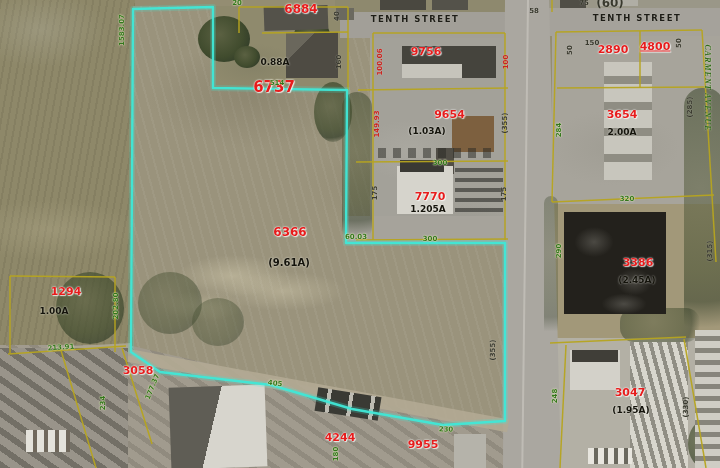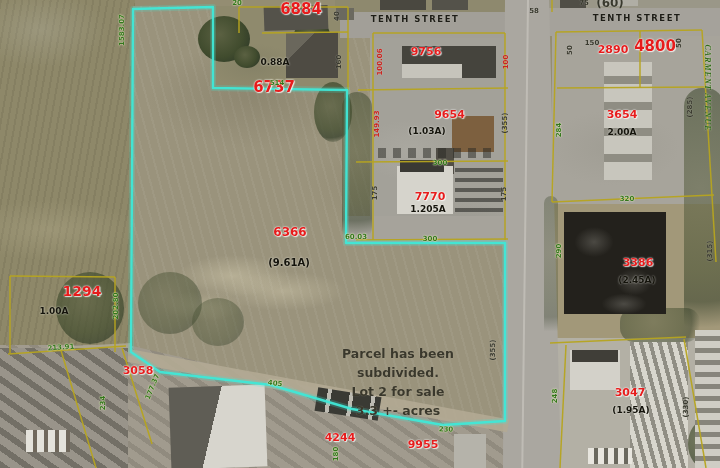--- a/index.html
+++ b/index.html
@@ -160,37 +160,37 @@
       <line x1="684" y1="339" x2="706" y2="468" stroke="#b7a51f" stroke-width="1.5" opacity="0.95"></line>
       <line x1="552" y1="0" x2="552" y2="12" stroke="#b7a51f" stroke-width="1.5" opacity="0.95"></line>
       <polygon points="133,9 213,7 213,88 347,90 346,243 505,243 505,421 443,425 352,409 271,385 160,372 131,352" fill="none" stroke="#3fe8d7" stroke-width="6" opacity="0.22" stroke-linejoin="round"></polygon>
       <polygon points="133,9 213,7 213,88 347,90 346,243 505,243 505,421 443,425 352,409 271,385 160,372 131,352" fill="none" stroke="#3fe8d7" stroke-width="2.4" opacity="0.95" stroke-linejoin="round"></polygon>
     </svg>
 
   <div id="labels">
       <span class="lab street" style="left: 415px; top: 19px; font-size: 8.5px; letter-spacing: 1.5px; transform: translate(-50%, -50%) rotate(0deg);">TENTH STREET</span>
       <span class="lab street" style="left: 637px; top: 18px; font-size: 8.5px; letter-spacing: 1.5px; transform: translate(-50%, -50%) rotate(0deg);">TENTH STREET</span>
       <span class="lab avenue" style="left: 707px; top: 88px; font-size: 8px; letter-spacing: 1px; transform: translate(-50%, -50%) rotate(90deg);">CARMENT AVENUE</span>
-      <span class="lab red" style="left: 301px; top: 9px; font-size: 15px; transform: translate(-50%, -50%) rotate(0deg);">6884</span>
+      <span class="lab red" style="left: 301px; top: 9px; font-size: 12px; transform: translate(-50%, -50%) rotate(0deg);">6884</span>
       <span class="lab red" style="left: 274px; top: 45px; font-size: 15px; transform: translate(-50%, -50%) rotate(0deg); margin-top: 42px;">6737</span>
       <span class="lab black" style="left: 275px; top: 62px; font-size: 9px; transform: translate(-50%, -50%) rotate(0deg); text-align: right;">0.88A</span>
       <span class="lab red" style="left: 426px; top: 51px; font-size: 11px; transform: translate(-50%, -50%) rotate(0deg);">9756</span>
       <span class="lab red" style="left: 427px; top: 114px; font-size: 11px; transform: translate(-50%, -50%) rotate(0deg); padding-left: 45px;">9654</span>
       <span class="lab black" style="left: 427px; top: 131px; font-size: 9px; transform: translate(-50%, -50%) rotate(0deg);">(1.03A)</span>
       <span class="lab red" style="left: 430px; top: 196px; font-size: 11px; transform: translate(-50%, -50%) rotate(0deg);">7770</span>
       <span class="lab black" style="left: 428px; top: 209px; font-size: 9px; transform: translate(-50%, -50%) rotate(0deg);">1.205A</span>
       <span class="lab red" style="left: 290px; top: 232px; font-size: 12px; transform: translate(-50%, -50%) rotate(0deg);">6366</span>
       <span class="lab black" style="left: 289px; top: 263px; font-size: 10px; transform: translate(-50%, -50%) rotate(0deg);">(9.61A)</span>
-      <span class="lab red" style="left: 82px; top: 291px; font-size: 14px; transform: translate(-50%, -50%) rotate(0deg);">1294</span>
+      <span class="lab red" style="left: 66px; top: 291px; font-size: 11px; transform: translate(-50%, -50%) rotate(0deg);">1294</span>
       <span class="lab black" style="left: 54px; top: 311px; font-size: 9px; transform: translate(-50%, -50%) rotate(0deg);">1.00A</span>
       <span class="lab red" style="left: 138px; top: 370px; font-size: 11px; transform: translate(-50%, -50%) rotate(0deg);">3058</span>
       <span class="lab red" style="left: 340px; top: 437px; font-size: 11px; transform: translate(-50%, -50%) rotate(0deg);">4244</span>
       <span class="lab red" style="left: 423px; top: 444px; font-size: 11px; transform: translate(-50%, -50%) rotate(0deg);">9955</span>
       <span class="lab red" style="left: 613px; top: 49px; font-size: 11px; transform: translate(-50%, -50%) rotate(0deg);">2890</span>
-      <span class="lab red" style="left: 655px; top: 46px; font-size: 15px; transform: translate(-50%, -50%) rotate(0deg);">4800</span>
+      <span class="lab red" style="left: 655px; top: 46px; font-size: 11px; transform: translate(-50%, -50%) rotate(0deg); text-decoration: underline;">4800</span>
       <span class="lab red" style="left: 622px; top: 114px; font-size: 11px; transform: translate(-50%, -50%) rotate(0deg);">3654</span>
       <span class="lab black" style="left: 622px; top: 132px; font-size: 9px; transform: translate(-50%, -50%) rotate(0deg);">2.00A</span>
       <span class="lab red" style="left: 638px; top: 262px; font-size: 11px; transform: translate(-50%, -50%) rotate(0deg);">3386</span>
       <span class="lab black" style="left: 637px; top: 280px; font-size: 9px; transform: translate(-50%, -50%) rotate(0deg);">(2.45A)</span>
       <span class="lab red" style="left: 630px; top: 392px; font-size: 11px; transform: translate(-50%, -50%) rotate(0deg);">3047</span>
       <span class="lab black" style="left: 631px; top: 410px; font-size: 9px; transform: translate(-50%, -50%) rotate(0deg);">(1.95A)</span>
       <span class="lab green" style="left: 122px; top: 30px; font-size: 7px; transform: translate(-50%, -50%) rotate(-90deg);">1583.07</span>
       <span class="lab green" style="left: 237px; top: 3px; font-size: 7px; transform: translate(-50%, -50%) rotate(0deg);">20</span>
       <span class="lab green" style="left: 277px; top: 83px; font-size: 7px; transform: translate(-50%, -50%) rotate(0deg);">514</span>
       <span class="lab green" style="left: 356px; top: 237px; font-size: 7px; transform: translate(-50%, -50%) rotate(0deg);">60.03</span>
@@ -220,20 +220,15 @@
       <span class="lab dark" style="left: 375px; top: 193px; font-size: 7px; transform: translate(-50%, -50%) rotate(-90deg);">175</span>
       <span class="lab dark" style="left: 504px; top: 194px; font-size: 7px; transform: translate(-50%, -50%) rotate(-90deg);">175</span>
       <span class="lab dark" style="left: 493px; top: 350px; font-size: 7px; transform: translate(-50%, -50%) rotate(-90deg);">(355)</span>
       <span class="lab dark" style="left: 710px; top: 251px; font-size: 7px; transform: translate(-50%, -50%) rotate(-90deg);">(315)</span>
       <span class="lab dark" style="left: 686px; top: 407px; font-size: 7px; transform: translate(-50%, -50%) rotate(-90deg);">(330)</span>
       <span class="lab reddim" style="left: 380px; top: 62px; font-size: 7px; transform: translate(-50%, -50%) rotate(-90deg);">100.06</span>
       <span class="lab reddim" style="left: 506px; top: 62px; font-size: 7px; transform: translate(-50%, -50%) rotate(-90deg);">100</span>
       <span class="lab reddim" style="left: 377px; top: 124px; font-size: 7px; transform: translate(-50%, -50%) rotate(-90deg);">149.93</span>
     </div>
 
-  <div class="note-block">
-    <div>Parcel has been subdivided.</div>
-    <div>Lot 2 for sale</div>
-    <div>3.3 +- acres</div>
-  </div>
 
 
 </div>
 
 </body></html>

